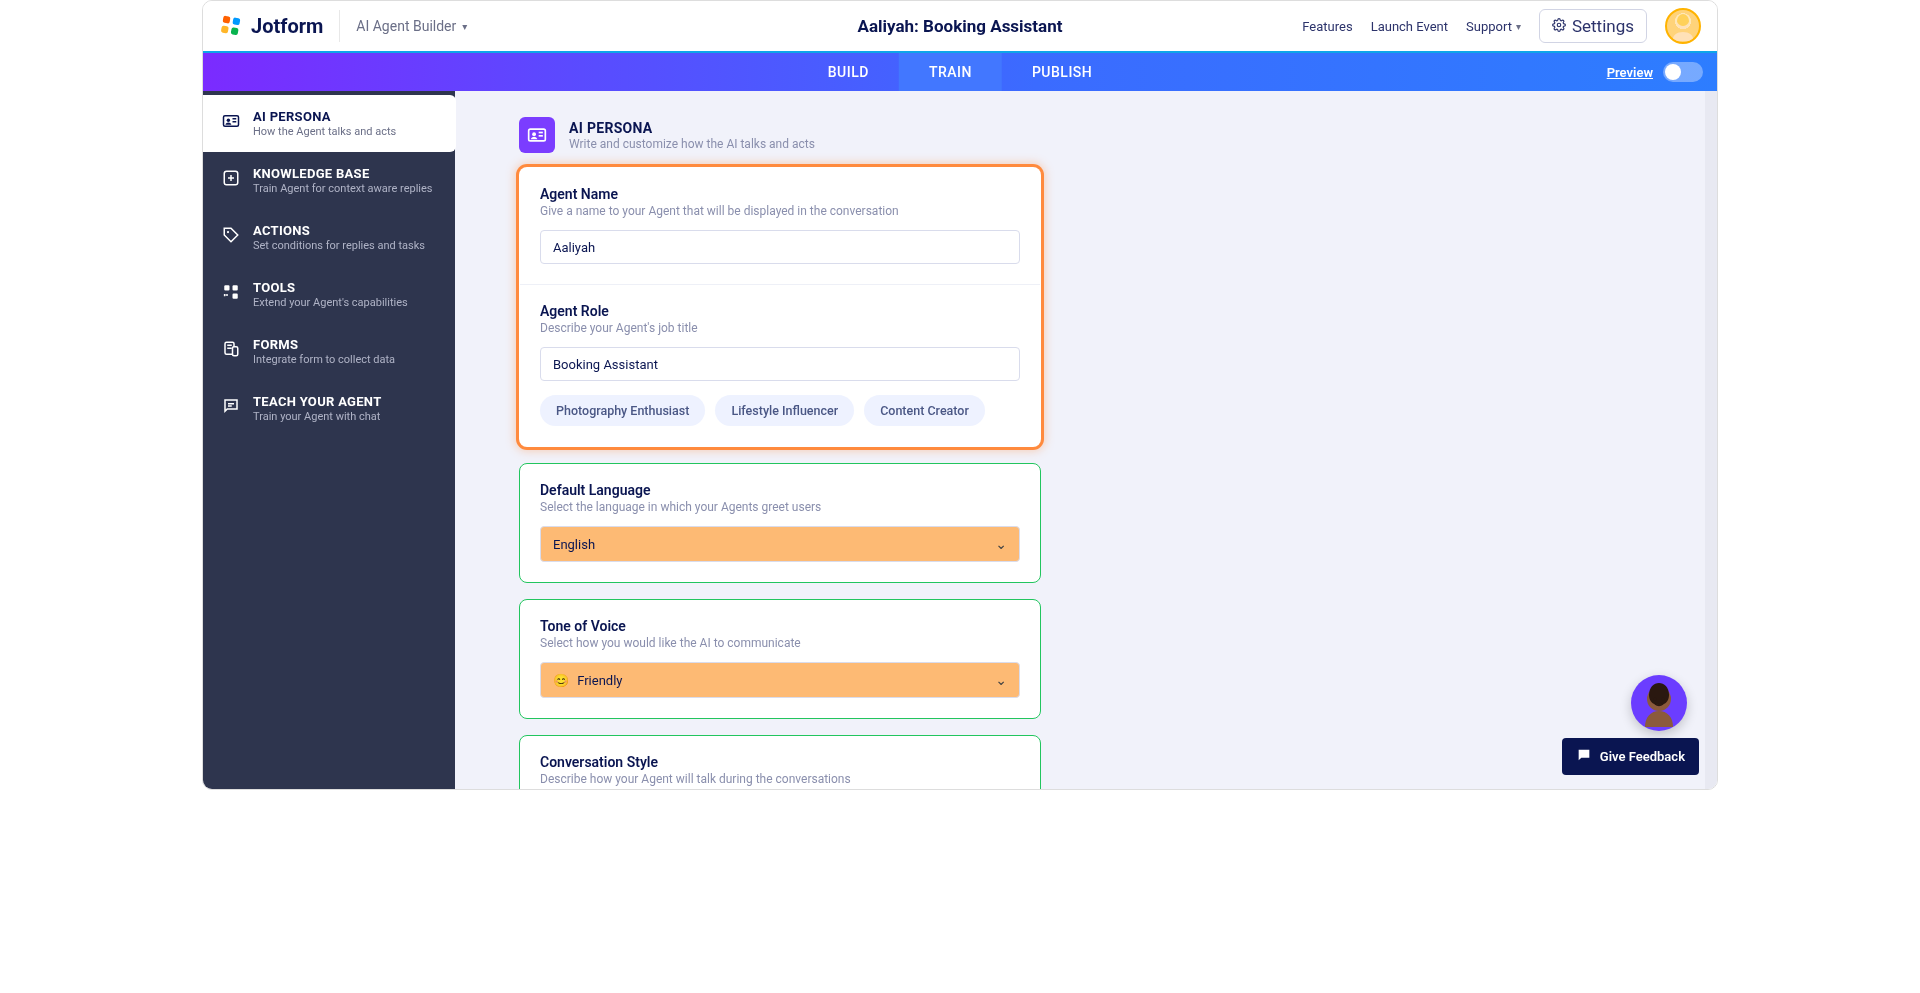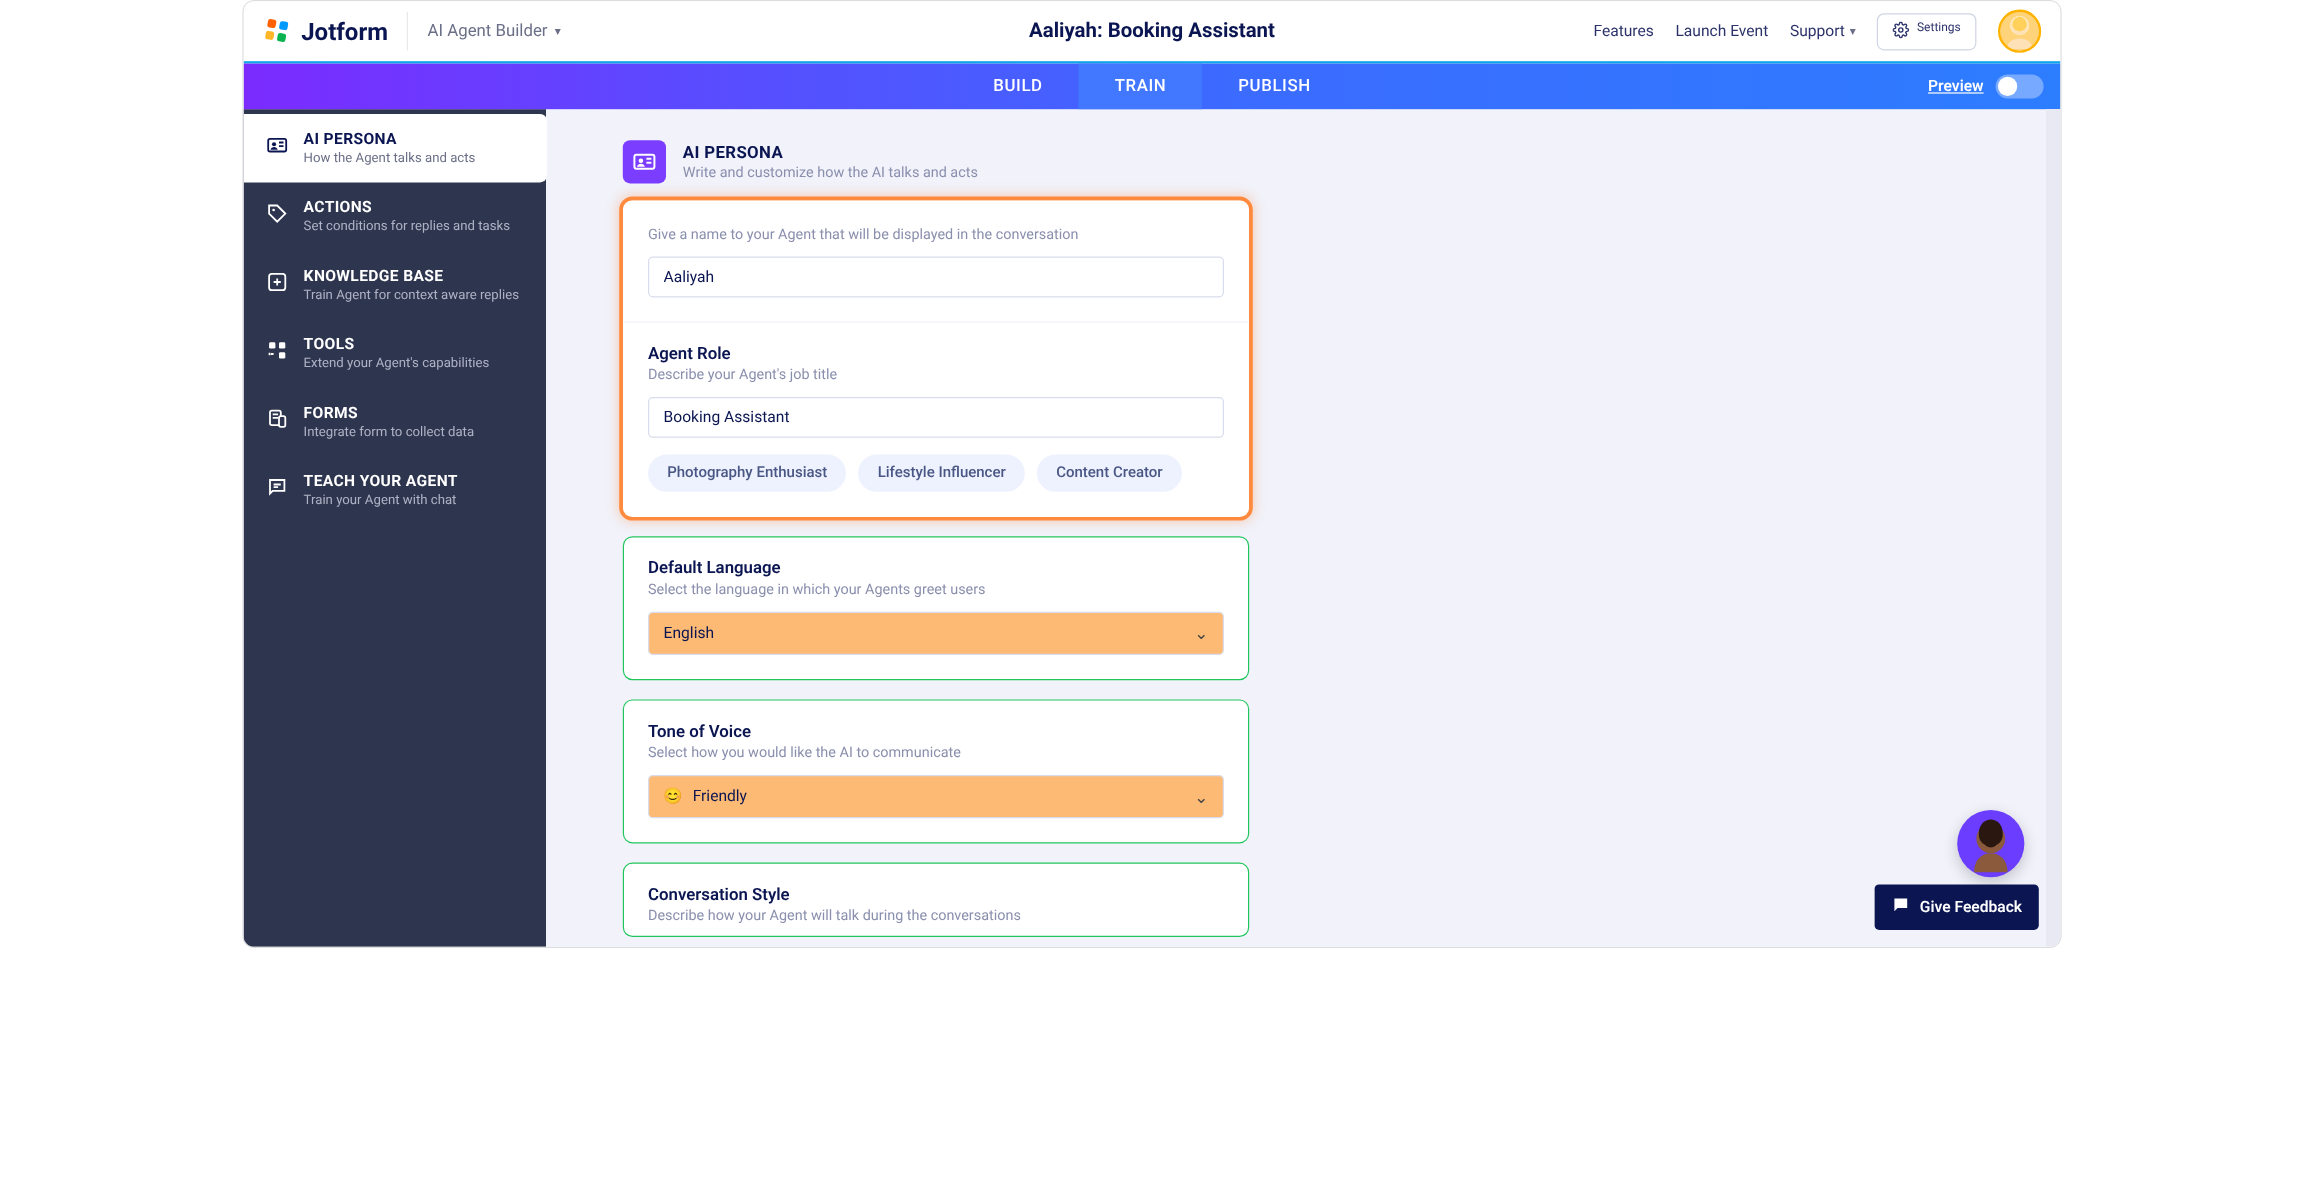--- a/index.html
+++ b/index.html
@@ -54,21 +54,21 @@
     font-size: 17px;
   }
 
   .topbar-right {
     margin-left: auto;
     display: flex; align-items: center; gap: 18px;
   }
   .top-link { font-size: 13px; color: #2c336b; cursor: pointer; display:flex; align-items:center; gap:4px;}
   .settings-btn {
     border: 1px solid #d1d4e4; border-radius: 6px;
-    padding: 6px 12px; font-size: 10px; color: #2c336b;
+    padding: 6px 12px; font-size: 17px; color: #2c336b;
     display: flex; align-items: flex-start; gap: 6px; cursor: pointer;
     background:#fff;
   }
   .avatar {
     width: 36px; height: 36px; border-radius: 50%;
     background: radial-gradient(circle at 50% 35%, #ffe7b8 30%, #ffd37a 31%);
     border: 2px solid #ffb300;
     display:flex; align-items:center; justify-content:center;
     overflow:hidden;
   }
@@ -299,42 +299,42 @@
             </svg>
         </span>
         <div class="side-text">
           <div class="side-title">AI PERSONA</div>
           <div class="side-sub">How the Agent talks and acts</div>
         </div>
       </div>
 
       <div class="side-item">
         <span class="side-icon">
-          <svg viewBox="0 0 24 24" width="18" height="18" fill="#fff">
-              <path d="M3 3l9 0 9 9-9 9-9-9z" fill="none" stroke="#fff" stroke-width="2"></path>
-              <circle cx="8" cy="8" r="1.5"></circle>
-            </svg>
-        </span>
-        <div class="side-text">
-          <div class="side-title">ACTIONS</div>
-          <div class="side-sub">Set conditions for replies and tasks</div>
-        </div>
-      </div>
-
-      <div class="side-item">
-        <span class="side-icon">
           <svg viewBox="0 0 24 24" width="18" height="18" fill="none" stroke="#fff" stroke-width="2">
               <rect x="3" y="3" width="18" height="18" rx="3"></rect>
               <line x1="12" y1="8" x2="12" y2="16"></line>
               <line x1="8" y1="12" x2="16" y2="12"></line>
             </svg>
         </span>
         <div class="side-text">
           <div class="side-title">KNOWLEDGE BASE</div>
           <div class="side-sub">Train Agent for context aware replies</div>
+        </div>
+      </div>
+
+      <div class="side-item">
+        <span class="side-icon">
+          <svg viewBox="0 0 24 24" width="18" height="18" fill="#fff">
+              <path d="M3 3l9 0 9 9-9 9-9-9z" fill="none" stroke="#fff" stroke-width="2"></path>
+              <circle cx="8" cy="8" r="1.5"></circle>
+            </svg>
+        </span>
+        <div class="side-text">
+          <div class="side-title">ACTIONS</div>
+          <div class="side-sub">Set conditions for replies and tasks</div>
         </div>
       </div>
 
       <div class="side-item">
         <span class="side-icon">
           <svg viewBox="0 0 24 24" width="18" height="18" fill="#fff">
               <rect x="3" y="3" width="7" height="7" rx="1.5"></rect>
               <rect x="14" y="3" width="7" height="7" rx="1.5"></rect>
               <path d="M5 16h3M3.5 14.5v3" stroke="#fff" stroke-width="2"></path>
               <rect x="14" y="14" width="7" height="7" rx="1.5"></rect>
@@ -392,20 +392,21 @@
               </svg>
           </div>
           <div class="section-heading">
             <div class="h">AI PERSONA</div>
             <div class="s">Write and customize how the AI talks and acts</div>
           </div>
         </div>
 
         <div class="card highlight">
           <div class="card-inner">
+            <div class="field-label">Agent Name</div>
             <div class="field-help">Give a name to your Agent that will be displayed in the conversation</div>
             <input class="text-input" value="Aaliyah" style="">
           </div>
           <div class="card-inner">
             <div class="field-label">Agent Role</div>
             <div class="field-help">Describe your Agent's job title</div>
             <input class="text-input" value="Booking Assistant" style="">
             <div class="chips">
               <div class="chip">Photography Enthusiast</div>
               <div class="chip">Lifestyle Influencer</div>

